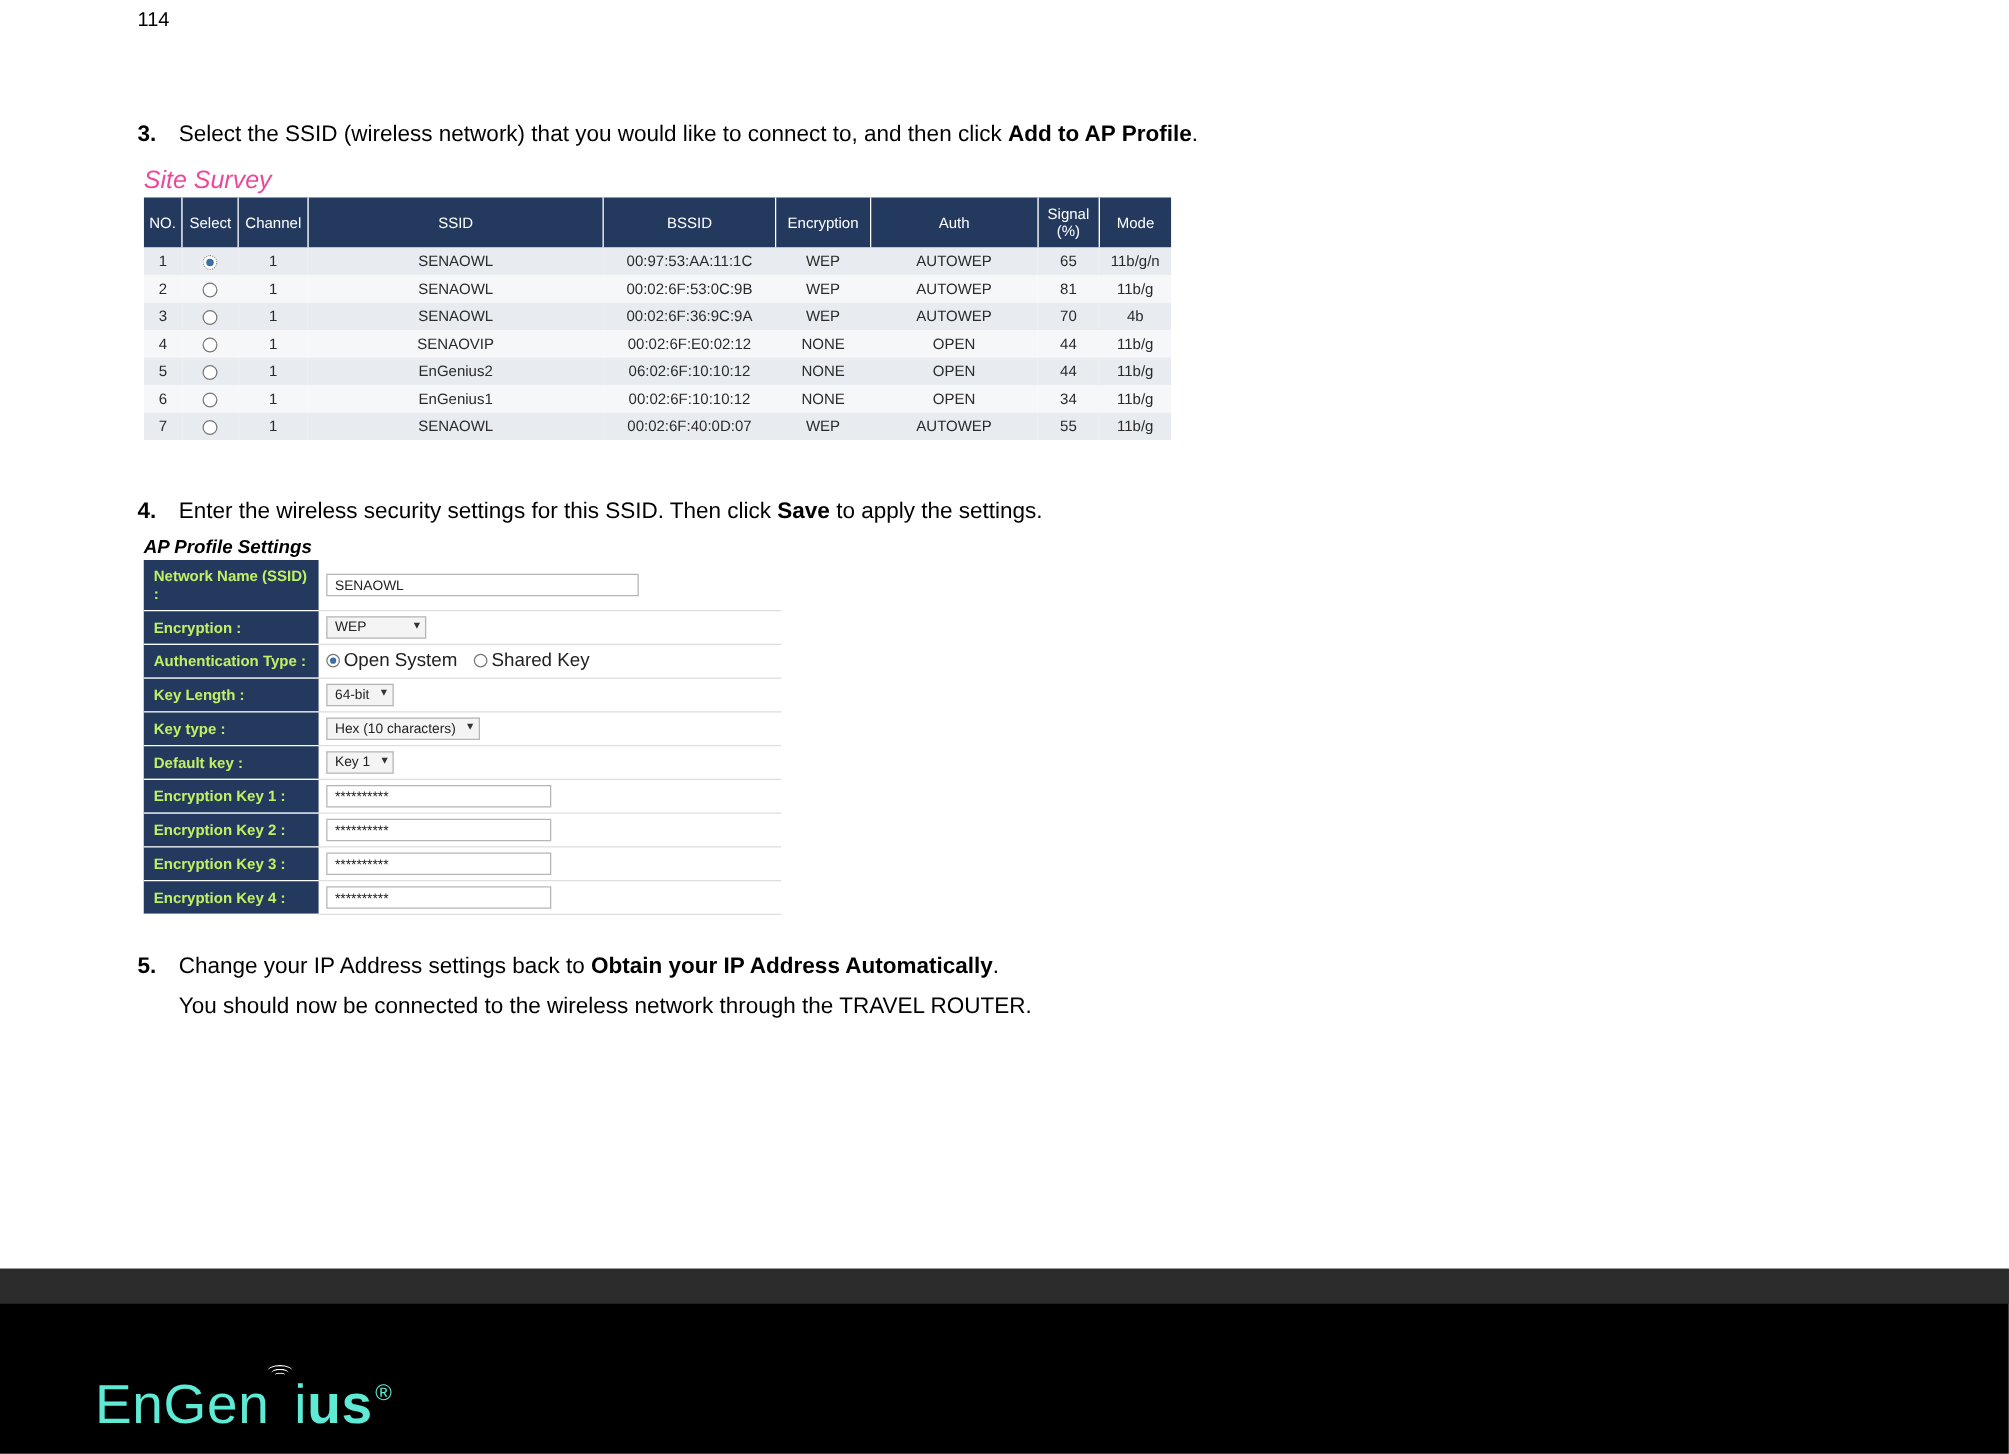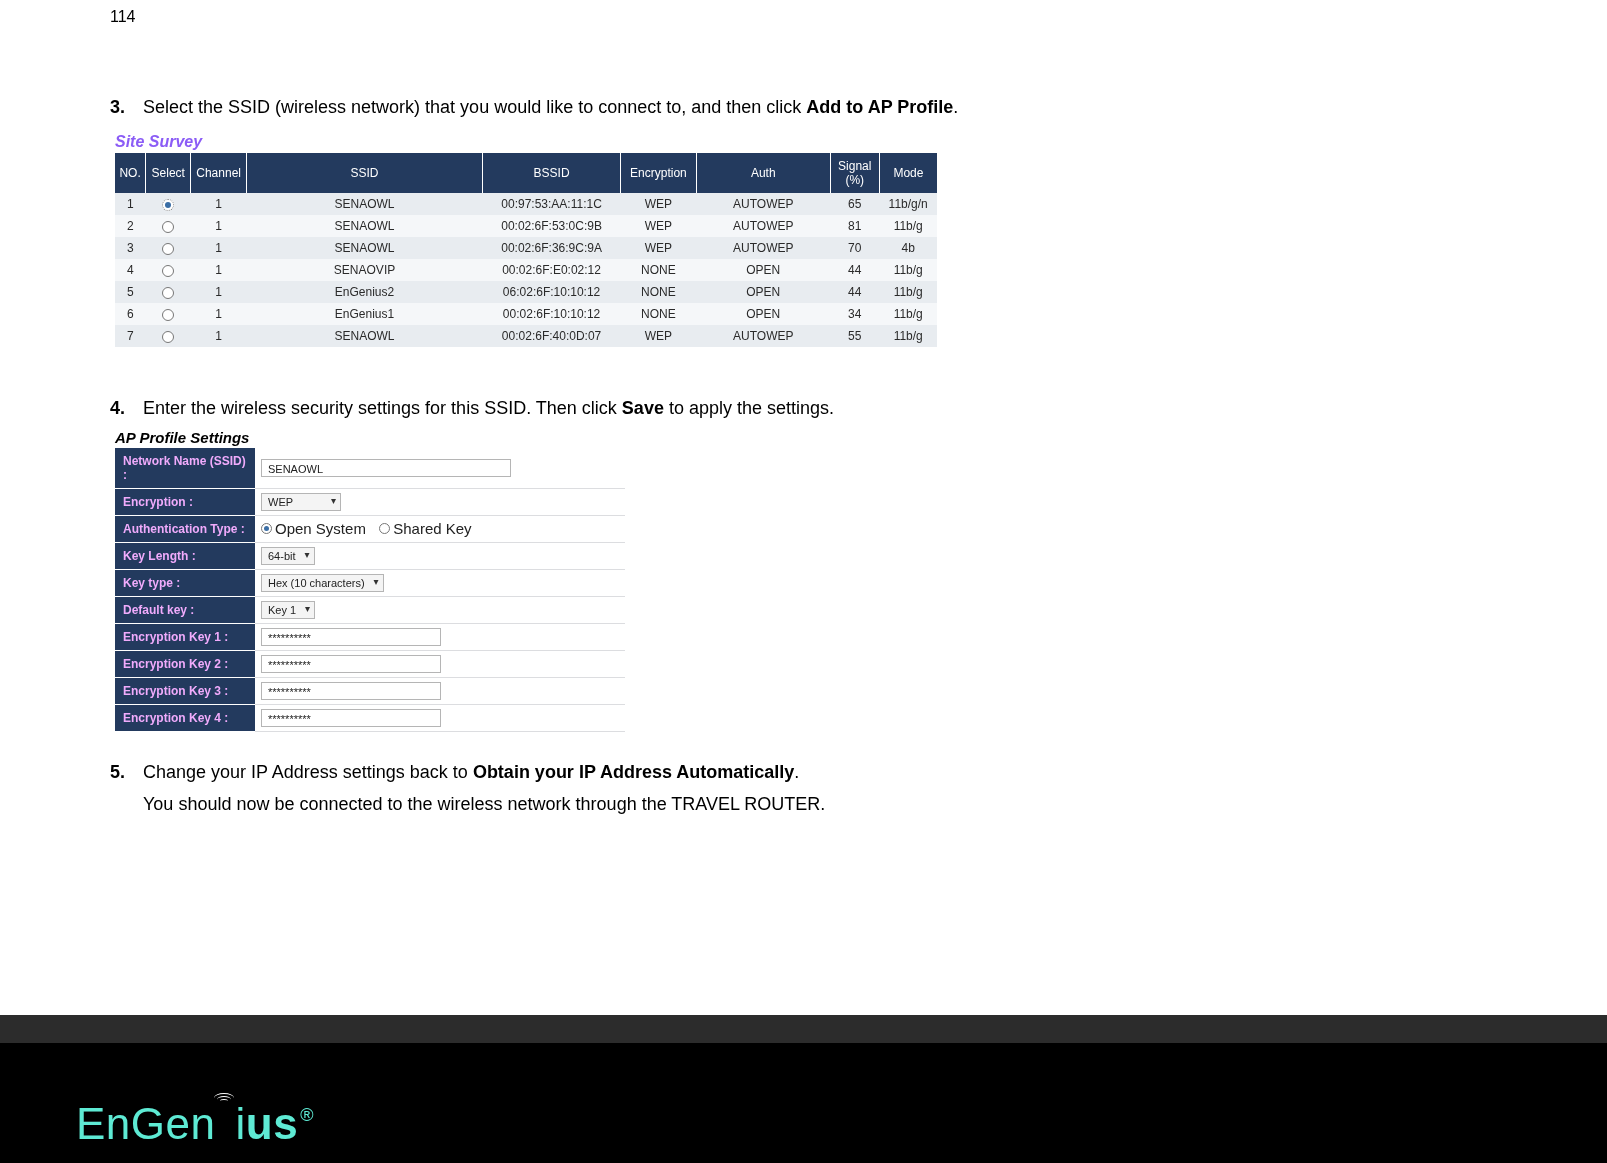--- a/index.html
+++ b/index.html
@@ -60,25 +60,25 @@
   .survey-shot {
     margin-left: 5px;
     margin-top: 14px;
     width: 822px;
     font-size: 12px;
     height: 241px;
     overflow: hidden;
   }
   .survey-title {
     font-family: Arial, sans-serif;
-    font-weight: bold;
-    font-size: 16px;
+    font-weight: normal;
+    font-size: 20px;
     font-style: italic;
     margin-bottom: 2px;
-    color: #8b5cf6;
+    color: #ec4899;
   }
   table.survey {
     border-collapse: collapse;
     width: 100%;
     font-family: Arial, sans-serif;
   }
   table.survey th {
     background: #233a5e;
     color: #fff;
     font-weight: normal;
@@ -128,21 +128,21 @@
     font-size: 15px;
     margin-bottom: 2px;
   }
   table.profile {
     border-collapse: collapse;
     width: 100%;
     font-family: Arial, sans-serif;
   }
   table.profile td.label {
     background: #233a5e;
-    color: #f0abfc;
+    color: #bef264;
     font-weight: bold;
     font-size: 12px;
     padding: 6px 8px;
     border-bottom: 1px solid #fff;
     width: 140px;
   }
   table.profile td.val {
     background: #fff;
     border-bottom: 1px solid #dcdde0;
     padding: 3px 6px;

